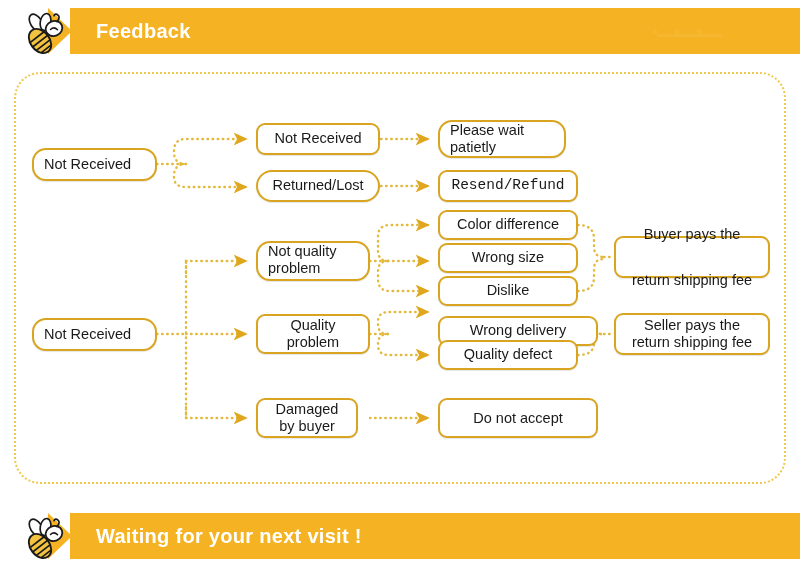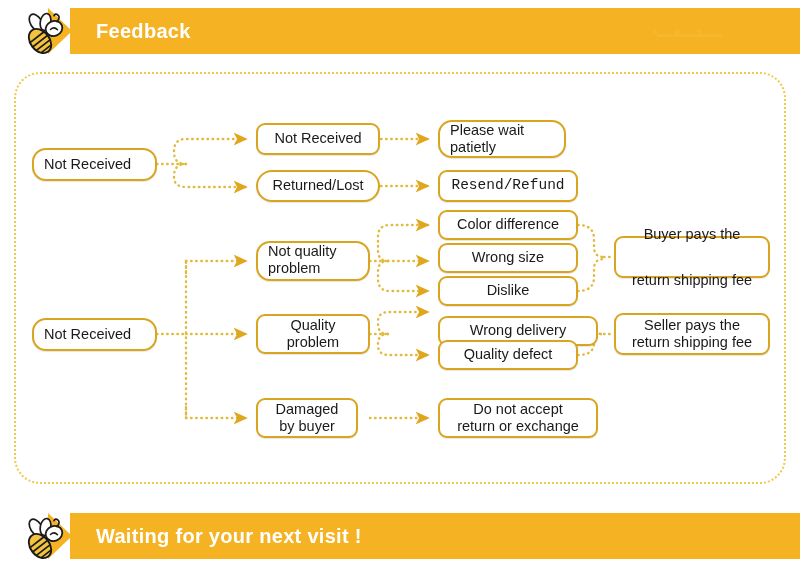--- a/index.html
+++ b/index.html
@@ -254,21 +254,20 @@
   <span>return shipping fee</span>
 </div>
 
 <div class="node two-line" style="left:614px; top:313px; width:156px; height:42px; flex-direction:column;">
   <span>Seller pays the</span>
   <span>return shipping fee</span>
 </div>
 
 <div class="node two-line" style="left:438px; top:398px; width:160px; height:40px; flex-direction:column;">
   <span>Do not accept</span>
-  <span>return or exchange</span>
 </div>
 
 <div class="banner banner-footer">
   <div class="banner-nose"></div>
   <div class="banner-bar"></div>
   <div class="banner-label">Waiting for your next visit !</div>
 
   <svg class="bee" viewBox="0 0 56 52">
     <ellipse cx="20" cy="12.5" rx="5.6" ry="9.2" transform="rotate(-32 20 12.5)" fill="#FFFFFF" stroke="#1a1a1a" stroke-width="1.7"></ellipse>
     <ellipse cx="29.5" cy="12" rx="5.2" ry="8.6" transform="rotate(12 29.5 12)" fill="#FFFFFF" stroke="#1a1a1a" stroke-width="1.7"></ellipse>

